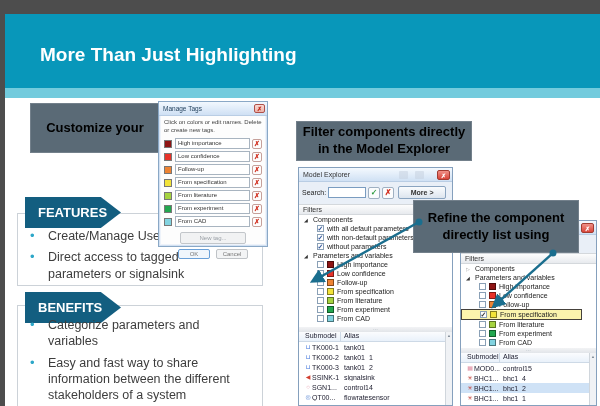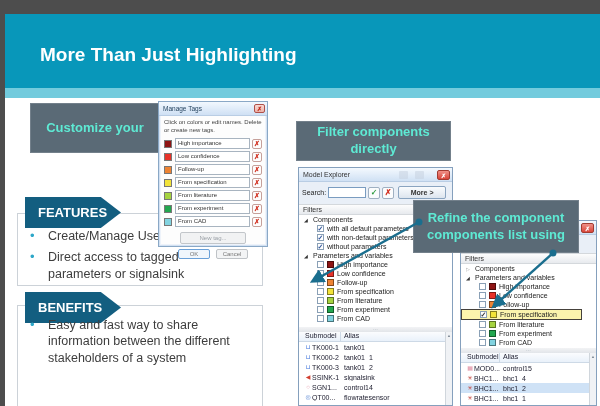--- a/index.html
+++ b/index.html
@@ -4,25 +4,25 @@
 <style>
   html,body{margin:0;padding:0;background:#4d4d4d;}
   .stage{position:relative;width:600px;height:406px;background:#ffffff;overflow:hidden;
          font-family:"Liberation Sans", sans-serif;-webkit-font-smoothing:antialiased;}
   .band-top{position:absolute;left:0;top:0;width:600px;height:14px;background:#4d4d4d;z-index:7;}
   .band-left{position:absolute;left:0;top:0;width:5px;height:406px;background:#4d4d4d;z-index:7;}
   .hdr{position:absolute;left:5px;top:14px;width:595px;height:74px;background:#0897ba;z-index:0;}
   .hdr-title{position:absolute;left:33px;top:44px;font-size:19px;font-weight:bold;color:#ffffff;margin-left:7px;}
   .accent{position:absolute;left:5px;top:88px;width:595px;height:10px;background:#73cbdd;z-index:0;}
 
-  .callout{position:absolute;background:#5a6a76;border:1px solid #73808b;color:#5eead4;
+  .callout{position:absolute;background:#5a6a76;border:1px solid #73808b;color:#000000;
            font-weight:bold;font-size:13px;line-height:1.28;text-align:center;
            display:flex;flex-direction:column;justify-content:center;box-sizing:border-box;}
   .co1{left:30px;top:103px;width:130px;height:50px;z-index:4;}
-  .co2{left:296px;top:121px;width:155px;height:40px;z-index:4;}
+  .co2{left:296px;top:121px;width:176px;height:40px;z-index:4;}
   .co3{left:413px;top:200px;width:166px;height:53px;z-index:6;}
 
   .panelbox{position:absolute;background:#fff;border:1px solid #ccd2d8;box-sizing:border-box;z-index:1;}
   .fbox{left:17px;top:213px;width:246px;height:73px;}
   .bbox{left:17px;top:305px;width:246px;height:110px;}
   .banner{position:absolute;width:96px;height:31px;background:#135e80;color:#fff;font-weight:bold;
           font-size:13px;display:flex;align-items:center;padding-left:13px;box-sizing:border-box;
           clip-path:polygon(0 0,79% 0,100% 50%,79% 100%,0 100%);z-index:2;}
   .ban-f{left:25px;top:197px;}
   .ban-b{left:25px;top:292px;}
@@ -125,20 +125,21 @@
       <span>FEATURES</span>
     </div>
   <div class="banner ban-b">
       <span>BENEFITS</span>
     </div>
   <ul class="bullets bl-f">
     <li>Create/Manage User Tags</li>
     <li>Direct access to tagged parameters or signalsink</li>
   </ul>
   <ul class="bullets bl-b">
+    <li>Categorize parameters and variables</li>
     <li>Easy and fast way to share information between the different stakeholders of a system</li>
 
   </ul>
 
   <div class="callout co1" style="background-color: rgb(90, 106, 118);">
     <span>Customize your</span>
   </div>
 
   <div class="dialog">
     <div class="dlg-title">
@@ -185,20 +186,21 @@
       <div class="newtag">New tag...</div>
       <div class="dlg-actions">
         <span class="dbtn ok">OK</span>
         <span class="dbtn">Cancel</span>
       </div>
     </div>
   </div>
 
   <div class="callout co2" style="background-color: rgb(90, 106, 118);">
     <span>Filter components directly</span>
+    <span>in the Model Explorer</span>
   </div>
 
   <div class="win win-l">
     <div class="win-title">
       <span>Model Explorer</span>
       <span class="ghost g1"></span>
       <span class="ghost g2"></span>
       <span class="win-close">✗</span>
     </div>
     <div class="search-row">
@@ -386,21 +388,21 @@
         <span class="ricon" style="color:#c23a30">✳</span>
         <span class="rc1" style="width:26px">BHC1...</span>
         <span class="rc2">bhc1</span>
       </div>
       <div class="sbar">▲</div>
     </div>
   </div>
 
   <div class="callout co3" style="background-color: rgb(90, 106, 118);">
     <span>Refine the component</span>
-    <span>components list using</span>
+    <span>directly list using</span>
   </div>
 
   <svg class="arrow-layer" viewBox="0 0 600 406">
     <defs>
       <marker id="ah" markerWidth="6" markerHeight="6" refX="4.5" refY="3" orient="auto">
         <path d="M0,0 L6,3 L0,6 Z" fill="#1a6e8e"></path>
       </marker>
     </defs>
     <g>
       <circle cx="419" cy="222" r="3.5" fill="#1a6e8e"></circle>

